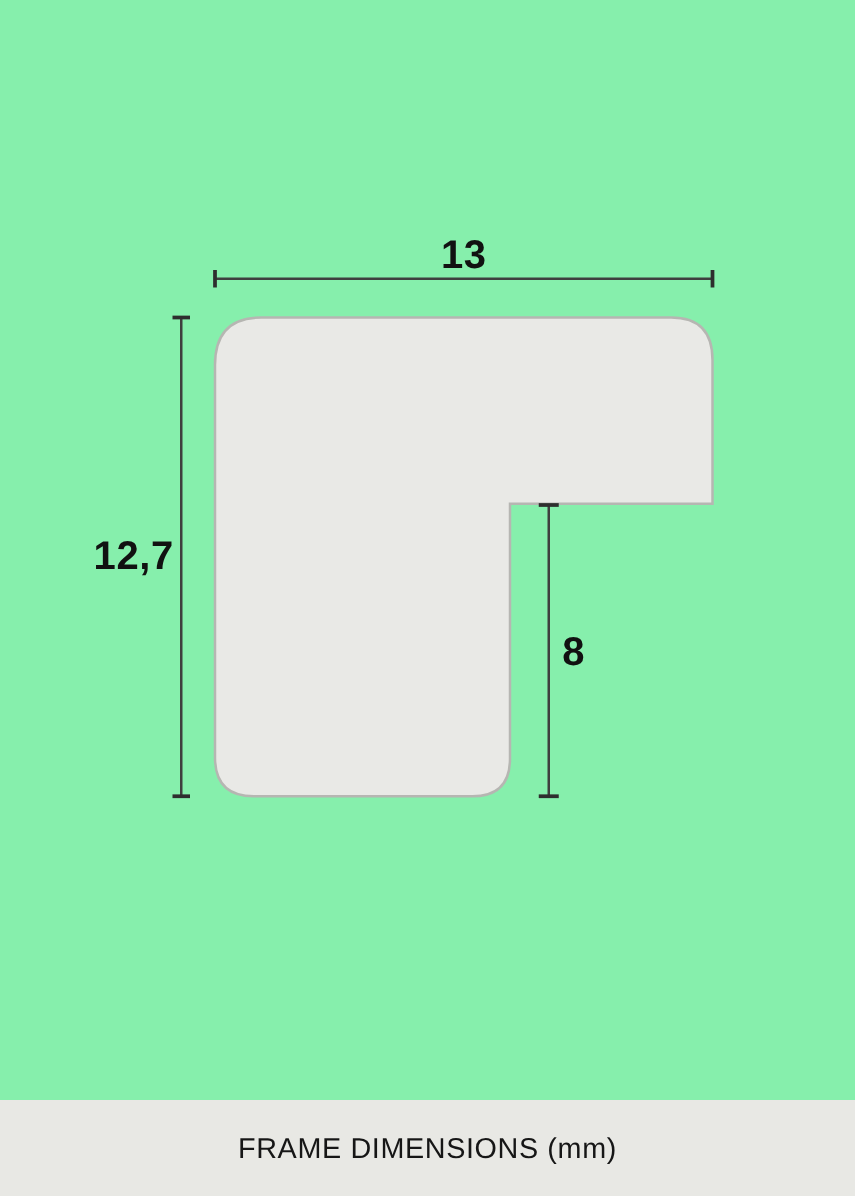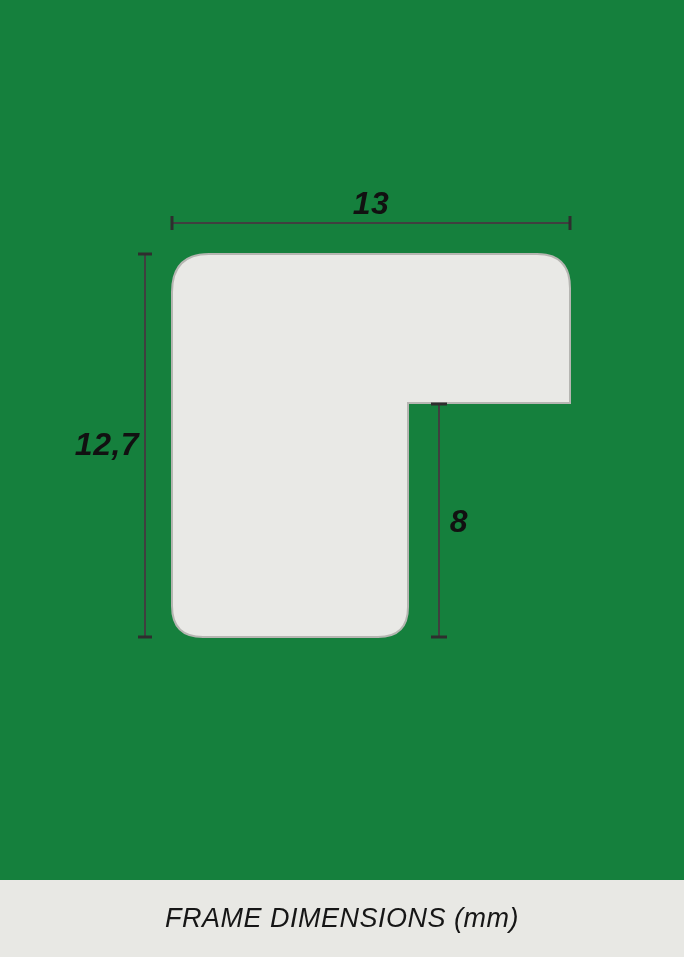--- a/index.html
+++ b/index.html
@@ -4,23 +4,22 @@
 <style>
   * { margin: 0; padding: 0; box-sizing: border-box; }
   html, body {
     font-family: "Liberation Sans", sans-serif;
     background: #ffffff;
   }
   .stage {
     position: relative;
     width: 684px;
     height: 957px;
-    background: #15803d;
+    background: #86efac;
     overflow: hidden;
-    font-style: italic;
   }
   .diagram-svg {
     position: absolute;
     left: 0;
     top: 0;
     width: 684px;
     height: 957px;
     display: block;
   }
   .profile-shape {
@@ -51,21 +50,21 @@
     left: 0;
     bottom: 0;
     width: 684px;
     height: 77px;
     background: #e8e8e4;
     display: flex;
     align-items: center;
     justify-content: center;
   }
   .footer-caption {
-    font-size: 27px;
+    font-size: 23px;
     font-weight: 500;
     color: #161616;
     letter-spacing: 0.5px;
     white-space: nowrap;
   }
 </style>
 </head>
 <body>
 
 <div class="stage">

